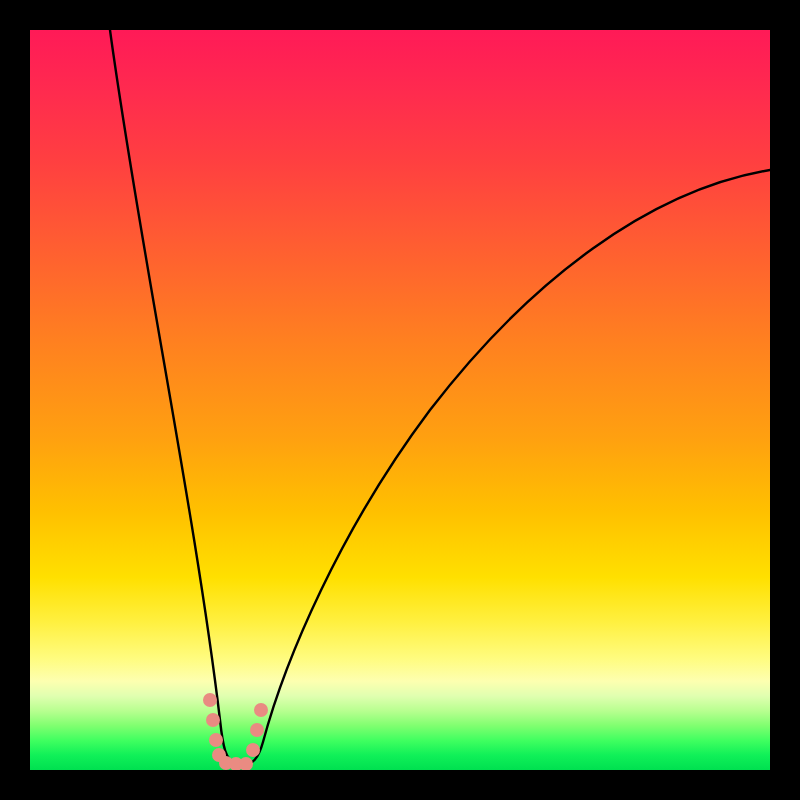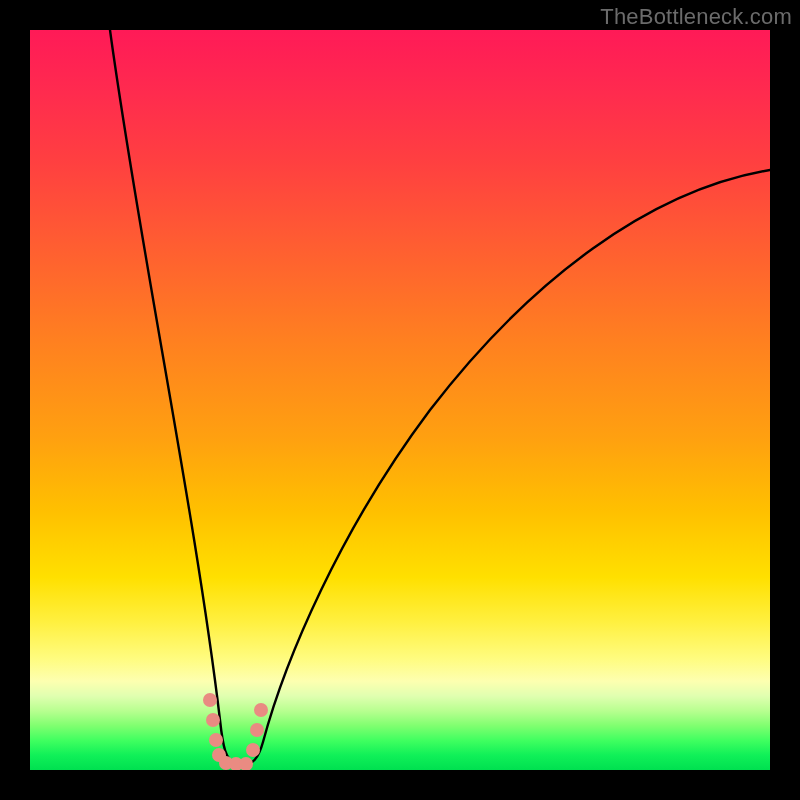--- a/index.html
+++ b/index.html
@@ -84,14 +84,13 @@
         <circle cx="189" cy="725" r="7"></circle>
         <circle cx="196" cy="733" r="7"></circle>
         <circle cx="206" cy="734" r="7"></circle>
         <circle cx="216" cy="734" r="7"></circle>
         <circle cx="223" cy="720" r="7"></circle>
         <circle cx="227" cy="700" r="7"></circle>
         <circle cx="231" cy="680" r="7"></circle>
       </g>
     </svg>
   </div>
-  <div class="watermark">TheBottleneck.com</div>
 </div>
 
 </body></html>

